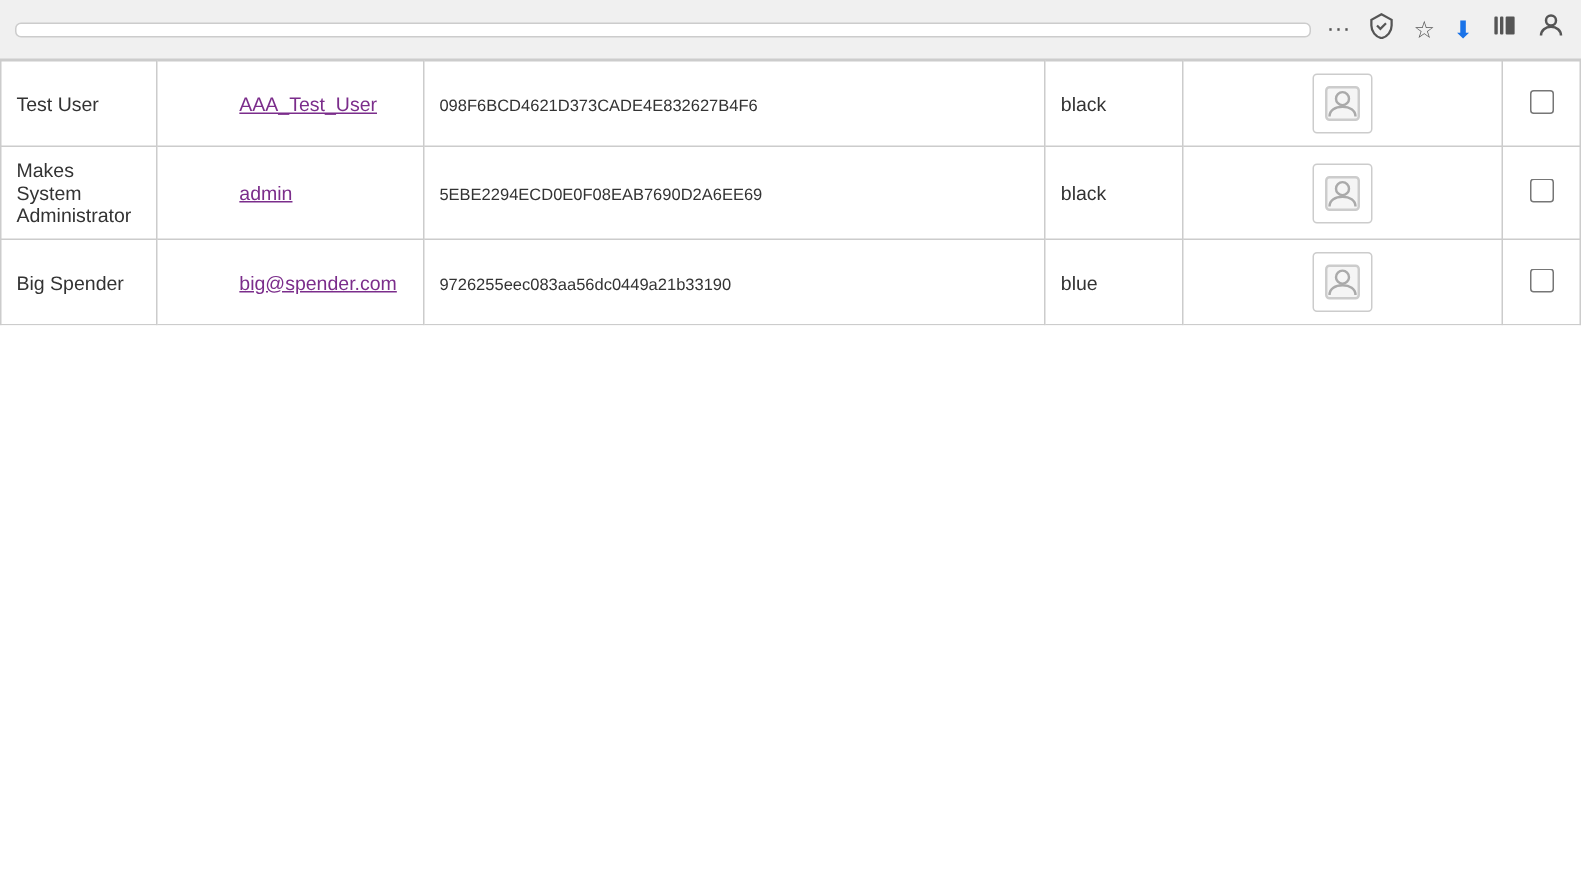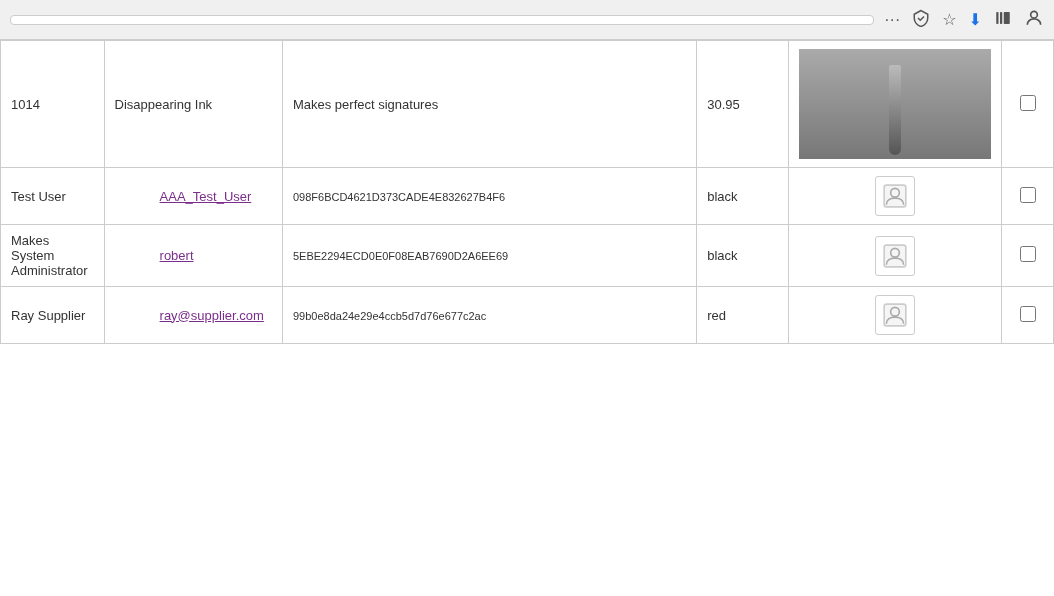--- a/index.html
+++ b/index.html
@@ -145,65 +145,53 @@
         <circle cx="12" cy="8" r="4"></circle>
         <path d="M4 20c0-4 3.6-7 8-7s8 3 8 7"></path>
       </svg>
     </span>
   </div>
 </div>
 
 <div class="table-wrapper">
   <table>
     <tbody id="table-body">
-    <tr>
-          <td class="col-id">1014</td>
-          <td class="col-name">Disappearing Ink</td>
-          <td class="col-desc">Makes perfect signatures</td>
-          <td class="col-price">30.95</td>
-          <td class="col-img">
-            <div class="img-placeholder" style="background: linear-gradient(rgb(170, 170, 170) 0%, rgb(119, 119, 119) 100%); height: 110px; display: flex; align-items: flex-end; justify-content: center;">
-              <div style="width: 12px; height: 90px; background: linear-gradient(rgb(187, 187, 187), rgb(85, 85, 85)); border-radius: 2px 2px 6px 6px; margin-bottom: 4px; position: relative;"></div>
-            </div>
-          </td>
-          <td class="col-check"><input type="checkbox" style=""></td>
-        </tr>
         <tr>
           <td class="col-id">Test User</td>
           <td class="col-name"><a class="link-text" href="#">AAA_Test_User</a></td>
           <td class="col-desc"><span class="hash-text">098F6BCD4621D373CADE4E832627B4F6</span></td>
           <td class="col-price">black</td>
           <td class="col-img"><div class="icon-img">
               <svg width="26" height="26" viewBox="0 0 24 24" fill="none" stroke="#aaa" stroke-width="1.5">
       <rect x="2" y="2" width="20" height="20" rx="2" stroke="#ccc" fill="#f5f5f5"></rect>
       <circle cx="12" cy="9" r="4" stroke="#aaa"></circle>
       <path d="M4 20c0-4 3.6-6 8-6s8 2 8 6" stroke="#aaa"></path>
     </svg>
             </div></td>
           <td class="col-check"><input type="checkbox" style=""></td>
         </tr>
         <tr>
           <td class="col-id">Makes System Administrator</td>
-          <td class="col-name"><a class="link-text" href="#">robert</a></td>
+          <td class="col-name"><a class="link-text" href="#">admin</a></td>
           <td class="col-desc"><span class="hash-text">5EBE2294ECD0E0F08EAB7690D2A6EE69</span></td>
           <td class="col-price">black</td>
           <td class="col-img"><div class="icon-img">
               <svg width="26" height="26" viewBox="0 0 24 24" fill="none" stroke="#aaa" stroke-width="1.5">
       <rect x="2" y="2" width="20" height="20" rx="2" stroke="#ccc" fill="#f5f5f5"></rect>
       <circle cx="12" cy="9" r="4" stroke="#aaa"></circle>
       <path d="M4 20c0-4 3.6-6 8-6s8 2 8 6" stroke="#aaa"></path>
     </svg>
             </div></td>
           <td class="col-check"><input type="checkbox" style=""></td>
         </tr>
         <tr>
-          <td class="col-id">Ray Supplier</td>
-          <td class="col-name"><a class="link-text" href="#">ray@supplier.com</a></td>
-          <td class="col-desc"><span class="hash-text">99b0e8da24e29e4ccb5d7d76e677c2ac</span></td>
-          <td class="col-price">red</td>
+          <td class="col-id">Big Spender</td>
+          <td class="col-name"><a class="link-text" href="#">big@spender.com</a></td>
+          <td class="col-desc"><span class="hash-text">9726255eec083aa56dc0449a21b33190</span></td>
+          <td class="col-price">blue</td>
           <td class="col-img"><div class="icon-img">
               <svg width="26" height="26" viewBox="0 0 24 24" fill="none" stroke="#aaa" stroke-width="1.5">
       <rect x="2" y="2" width="20" height="20" rx="2" stroke="#ccc" fill="#f5f5f5"></rect>
       <circle cx="12" cy="9" r="4" stroke="#aaa"></circle>
       <path d="M4 20c0-4 3.6-6 8-6s8 2 8 6" stroke="#aaa"></path>
     </svg>
             </div></td>
           <td class="col-check"><input type="checkbox" style=""></td>
         </tr>
       </tbody>

